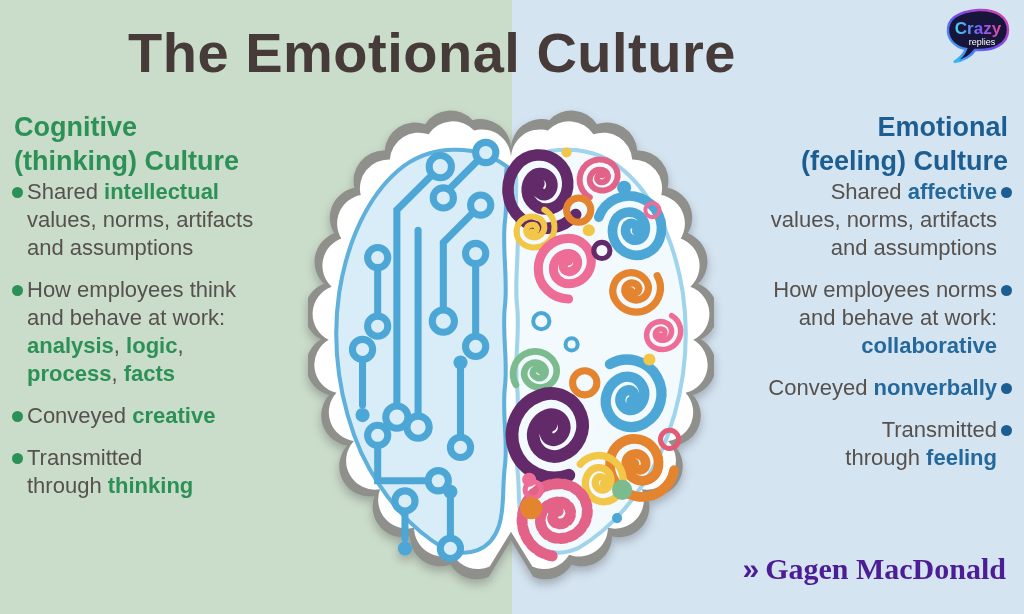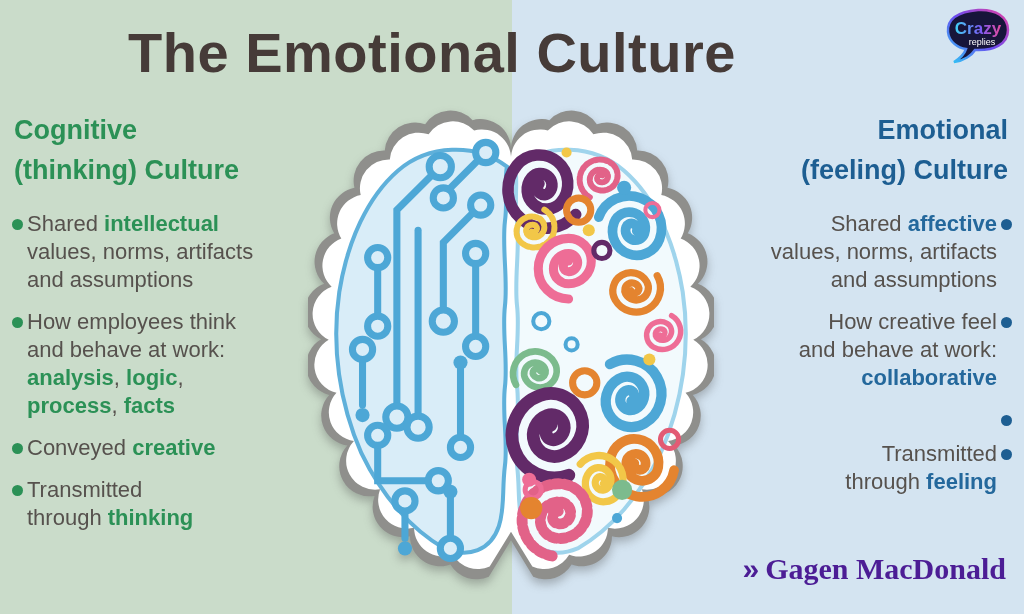--- a/index.html
+++ b/index.html
@@ -6,22 +6,22 @@
   body{width:1024px;height:614px;position:relative;overflow:hidden;
        font-family:"Liberation Sans",sans-serif;}
   .bg-half{position:absolute;top:0;height:614px;width:512px;}
   #bg-left{left:0;background:#cadcca;}
   #bg-right{left:512px;background:#d4e4f1;}
 
   .title{position:absolute;top:20px;left:0;width:864px;text-align:center;
          font-size:56px;font-weight:bold;color:#463b38;letter-spacing:.5px;}
 
   .col{position:absolute;top:110px;width:302px;}
-  .col .heading{font-size:27px;font-weight:bold;line-height:40px;white-space:pre-line;
-                margin-bottom:20px;}
+  .col .heading{font-size:27px;font-weight:bold;line-height:34px;white-space:pre-line;
+                }
   #col-left{left:12px;}
   #col-right{right:12px;text-align:right;}
   #col-left .heading{color:#2b9156;padding-left:2px;}
   #col-right .heading{color:#1d5e92;padding-right:4px;}
 
   .bullet-item{display:flex;gap:4px;margin-bottom:14px;font-size:22px;
                line-height:28px;color:#56514d;}
   #col-right .bullet-item{justify-content:flex-end;}
   .dot{flex:0 0 auto;width:11px;height:11px;border-radius:50%;margin-top:9px;}
   #col-left .dot{background:#2b9156;}
@@ -210,27 +210,30 @@
       <div class="bullet-item">
         <div class="bullet-text">
           <div class="line"><span>Shared </span><span class="em">affective</span></div>
           <div class="line"><span>values, norms, artifacts</span></div>
           <div class="line"><span>and assumptions</span></div>
         </div>
         <span class="dot"></span>
       </div>
       <div class="bullet-item">
         <div class="bullet-text">
-          <div class="line"><span>How creative feel</span></div>
+          <div class="line"><span>How employees norms</span></div>
           <div class="line"><span>and behave at work:</span></div>
           <div class="line"><span class="em">collaborative</span></div>
         </div>
         <span class="dot"></span>
       </div>
       <div class="bullet-item">
+        <div class="bullet-text">
+          <div class="line"><span>Conveyed </span><span class="em">nonverbally</span></div>
+        </div>
         <span class="dot"></span>
       </div>
       <div class="bullet-item">
         <div class="bullet-text">
           <div class="line"><span>Transmitted</span></div>
           <div class="line"><span>through </span><span class="em">feeling</span></div>
         </div>
         <span class="dot"></span>
       </div>
     </div>

